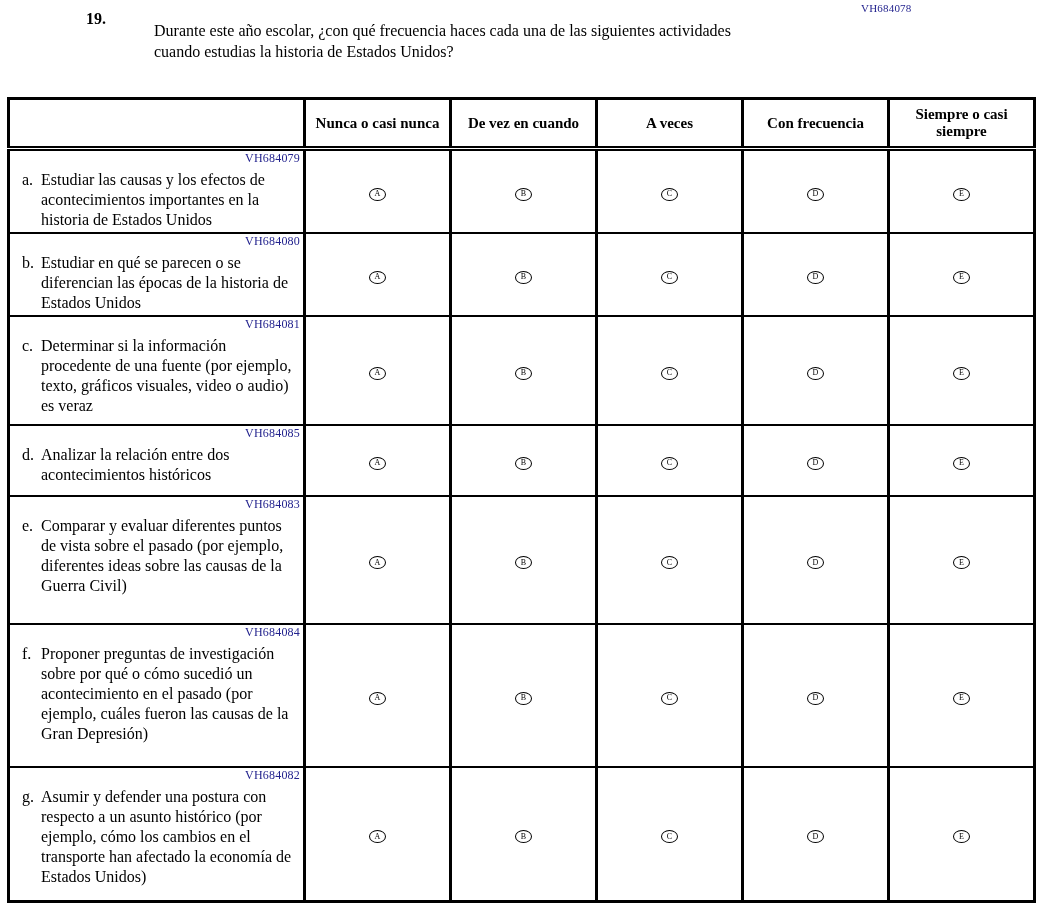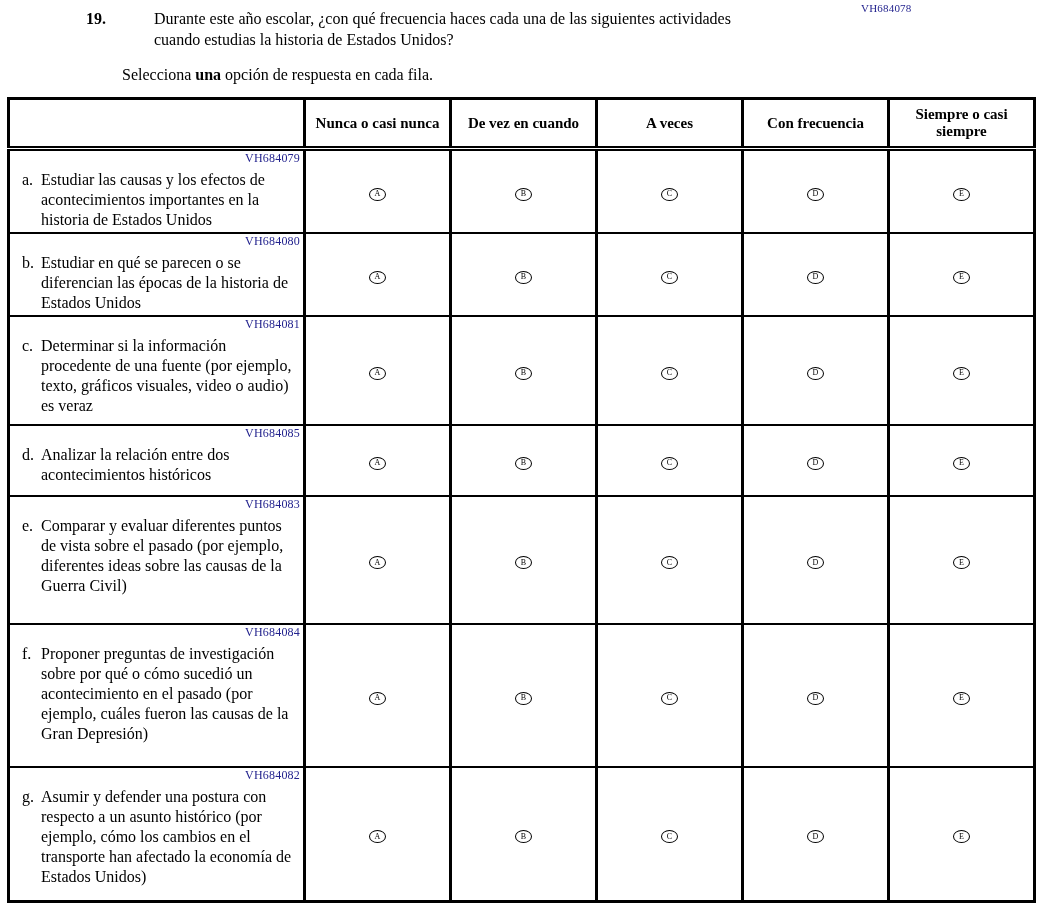--- a/index.html
+++ b/index.html
@@ -15,21 +15,21 @@
     position: absolute; top: 2px; left: 845px;
     font-size: 11px; color: #23238E;
     letter-spacing: 0.2px;
     margin-left: 16px;
   }
   .question-block {
     position: absolute; top: 8px; left: 86px; width: 680px;
   }
   .q-row { display: flex; gap: 32px; }
   .q-num { font-weight: bold; font-size: 16px; width: 36px; flex: none; line-height: 21px; }
-  .q-text { font-size: 16px; line-height: 21px; width: 622px; }
+  .q-text { font-size: 16px; line-height: 21px; width: 622px; margin-top: 12px; }
   .instruction { margin-top: 15px; margin-left: 36px; font-size: 16px; line-height: 20px; }
   .instruction b { font-weight: bold; }
 
   table.matrix {
     position: absolute; top: 97px; left: 7px;
     width: 1027px;
     border-collapse: collapse; table-layout: fixed;
     border: 3px solid #000;
   }
   col.c-stem { width: 296px; }
@@ -78,25 +78,20 @@
 </head>
 <body>
 
 <div class="page-code">VH684078</div>
 
 <div class="question-block">
   <div class="q-row">
     <div class="q-num">19.</div>
     <div class="q-text">Durante este año escolar, ¿con qué frecuencia haces cada una de las siguientes actividades cuando estudias la historia de Estados Unidos?</div>
   </div>
-  <div class="instruction">
-    <span>Selecciona</span>
-    <b>una</b>
-    <span>opción de respuesta en cada fila.</span>
-  </div>
 </div>
 
 <table class="matrix">
   <colgroup>
     <col class="c-stem">
       <col class="c-opt">
       <col class="c-opt">
       <col class="c-opt">
       <col class="c-opt">
       <col class="c-opt">

